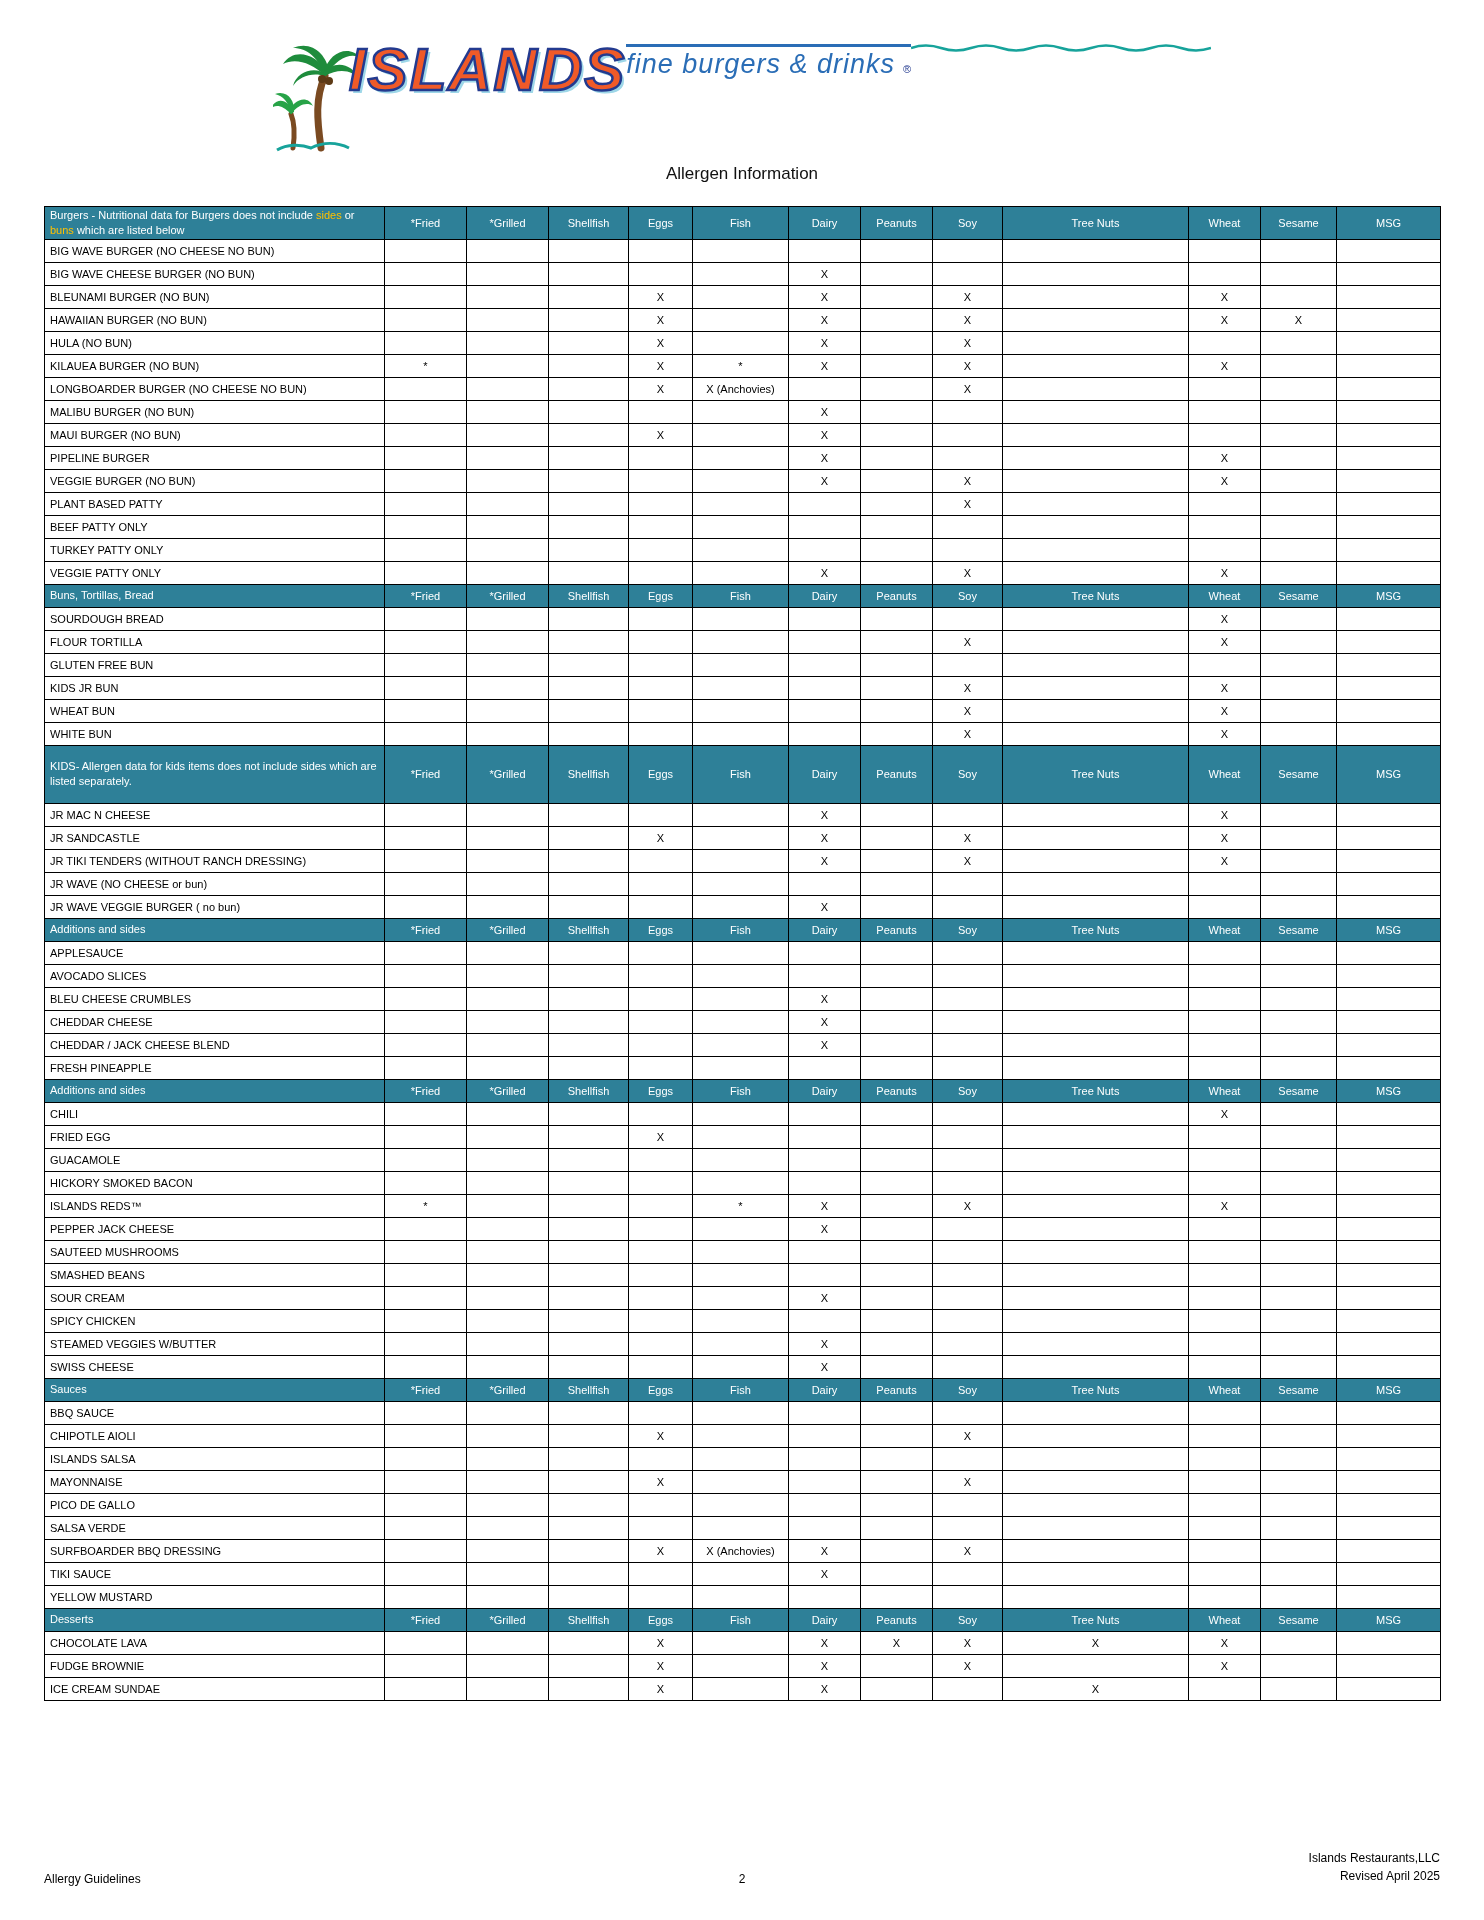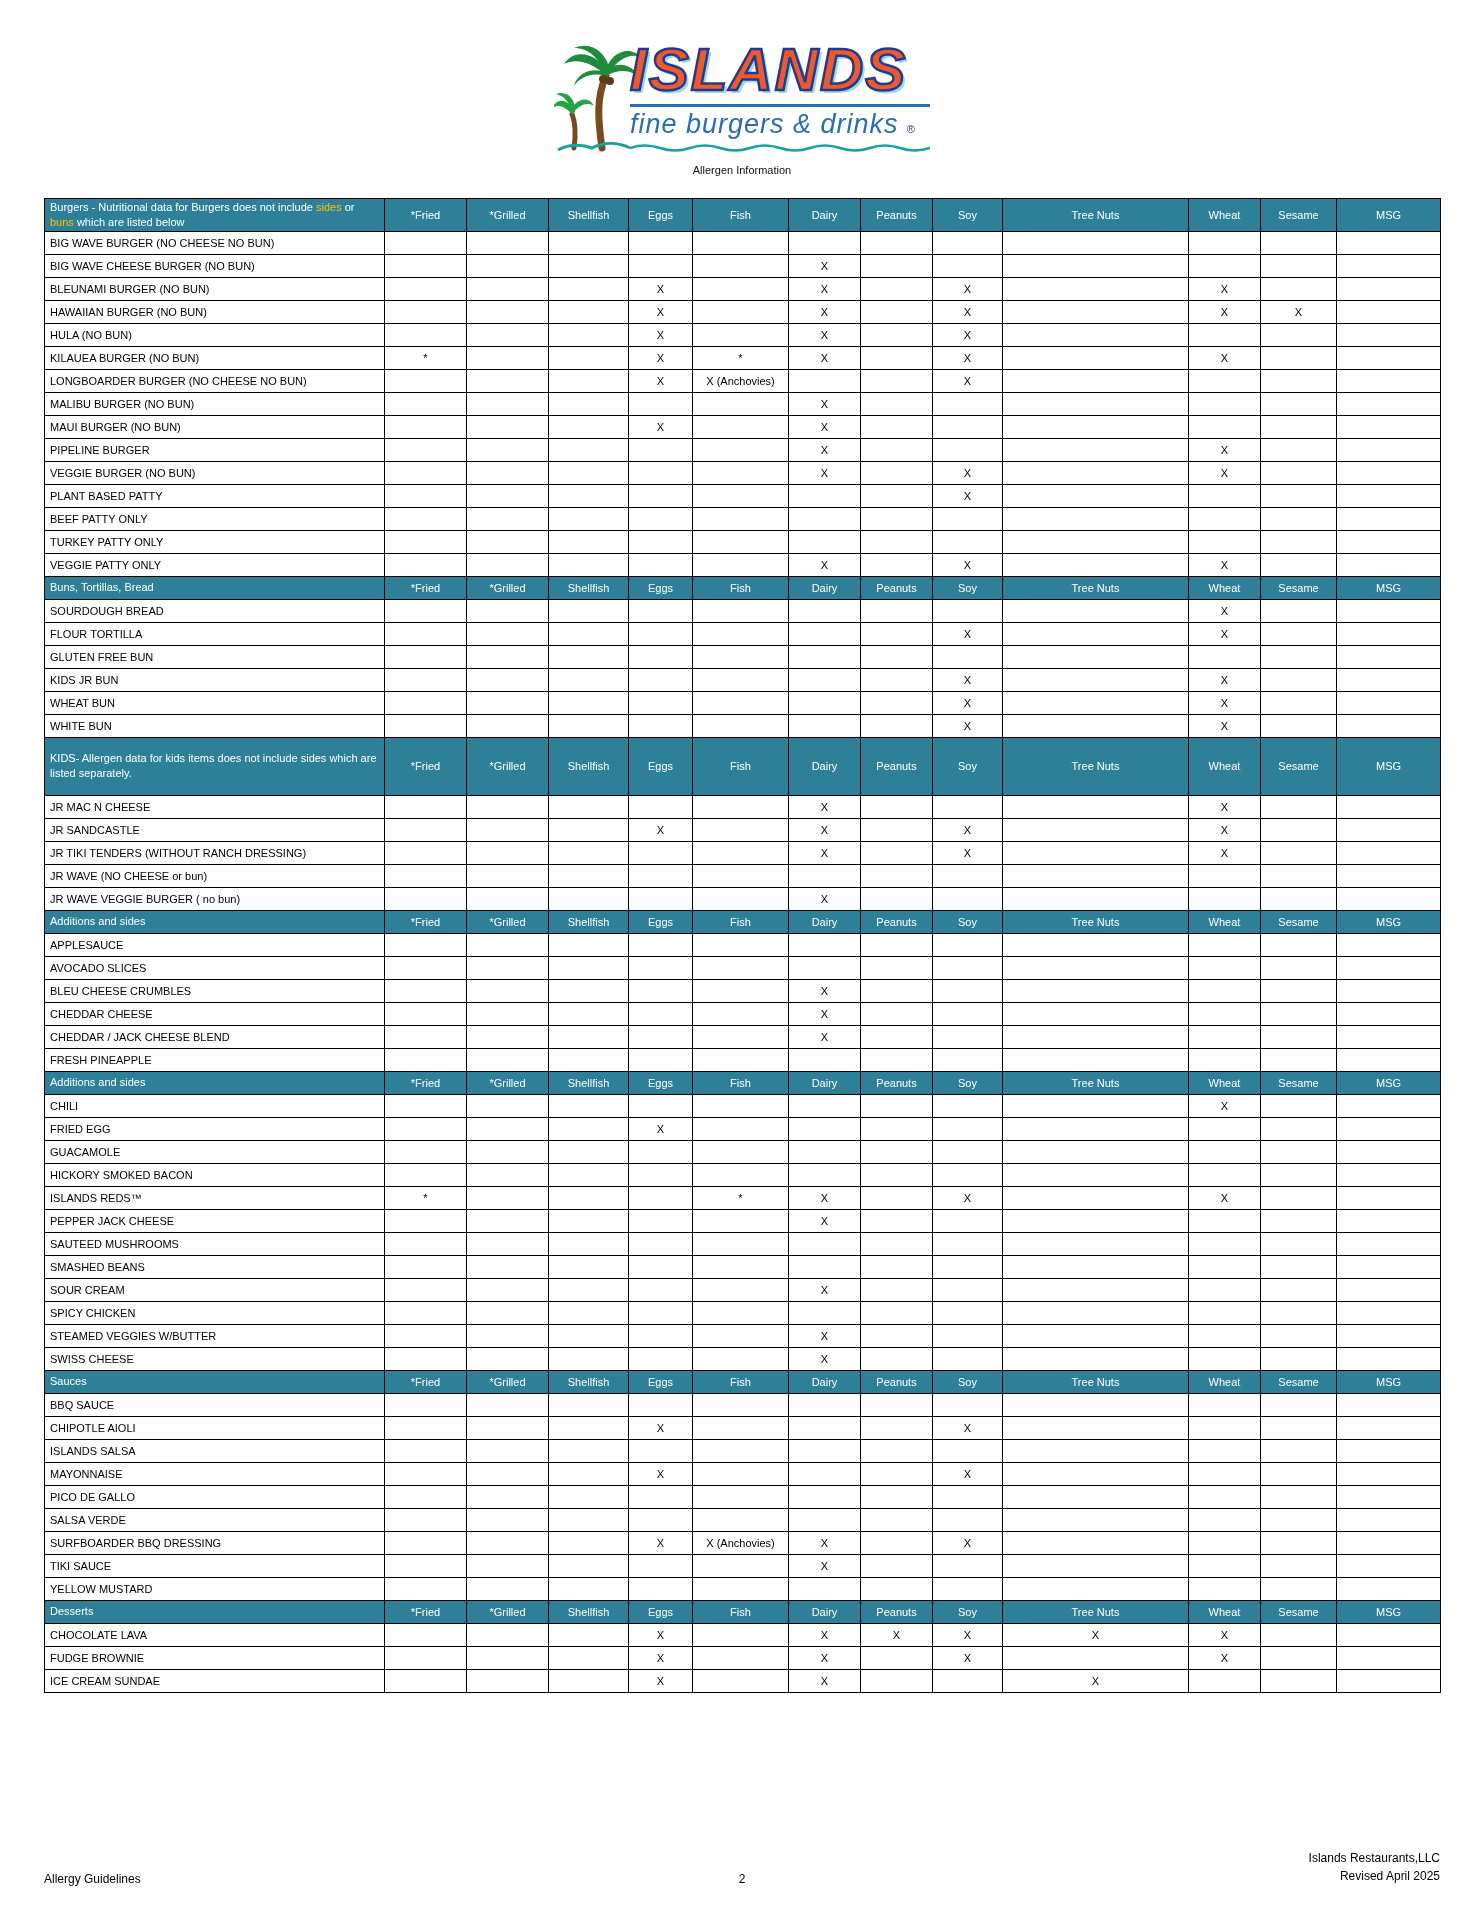--- a/index.html
+++ b/index.html
@@ -6,35 +6,35 @@
   html,body { background:#ffffff; }
   body {
     width:1484px; height:1920px; position:relative;
     font-family:"Liberation Sans", sans-serif; color:#000;
   }
 
   
   .logo-block { padding-top:40px; display:flex; flex-direction:column; align-items:center; }
   .logo-inner { display:flex; align-items:flex-start; }
   .palm-svg { margin-right:-16px; margin-top:-2px; }
-  .logo-texts { display:flex; flex-direction:column; }
+  .logo-texts { display:flex; flex-direction:row; }
   .logo-title {
     font-size:60px; font-weight:bold; font-style:italic; line-height:1;
     color:#f05a28; letter-spacing:2px;
     -webkit-text-stroke:2.5px #233a8f;
     text-shadow:3px 3px 0 #9ed7e8;
   }
   .logo-subtitle-row {
     display:flex; align-items:baseline;
     border-top:3px solid #2a6db6; margin-top:4px; padding-top:2px;
   }
   .logo-subtitle { font-size:27px; font-weight:normal; font-style:italic; color:#2a6db6; letter-spacing:1px; }
   .reg { font-size:11px; color:#233a8f; margin-left:8px; }
   .wave-svg { margin-top:3px; }
-  .tagline { font-size:11px; color:#111; margin-top:10px; }
+  .tagline { font-size:17px; color:#111; margin-top:10px; }
 
   
   .table-wrap { margin:22px 44px 0 44px; }
   table { border-collapse:collapse; width:1396px; table-layout:fixed; }
   th, td {
     border:1px solid #000; font-size:11px; height:23px;
     padding:1px 4px; overflow:hidden;
   }
   td.item-col, th.item-col { text-align:left; padding-left:5px; white-space:nowrap; }
   td.mark, th.col-h { text-align:center; white-space:nowrap; }

